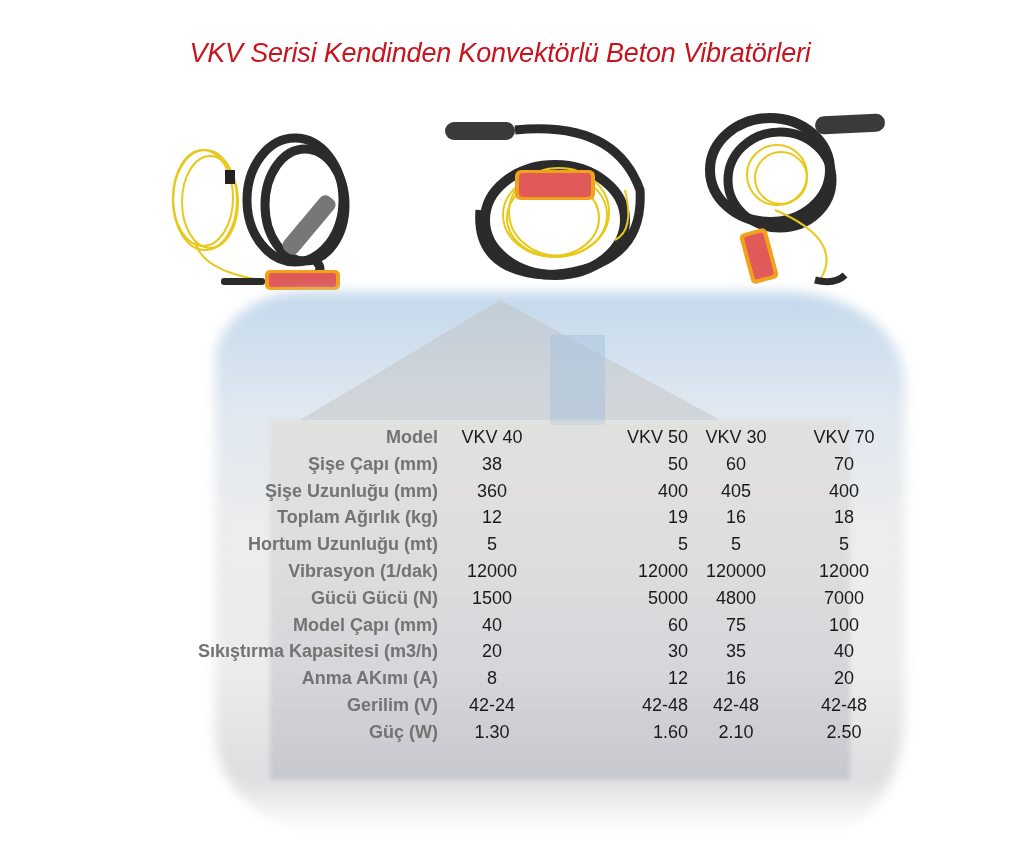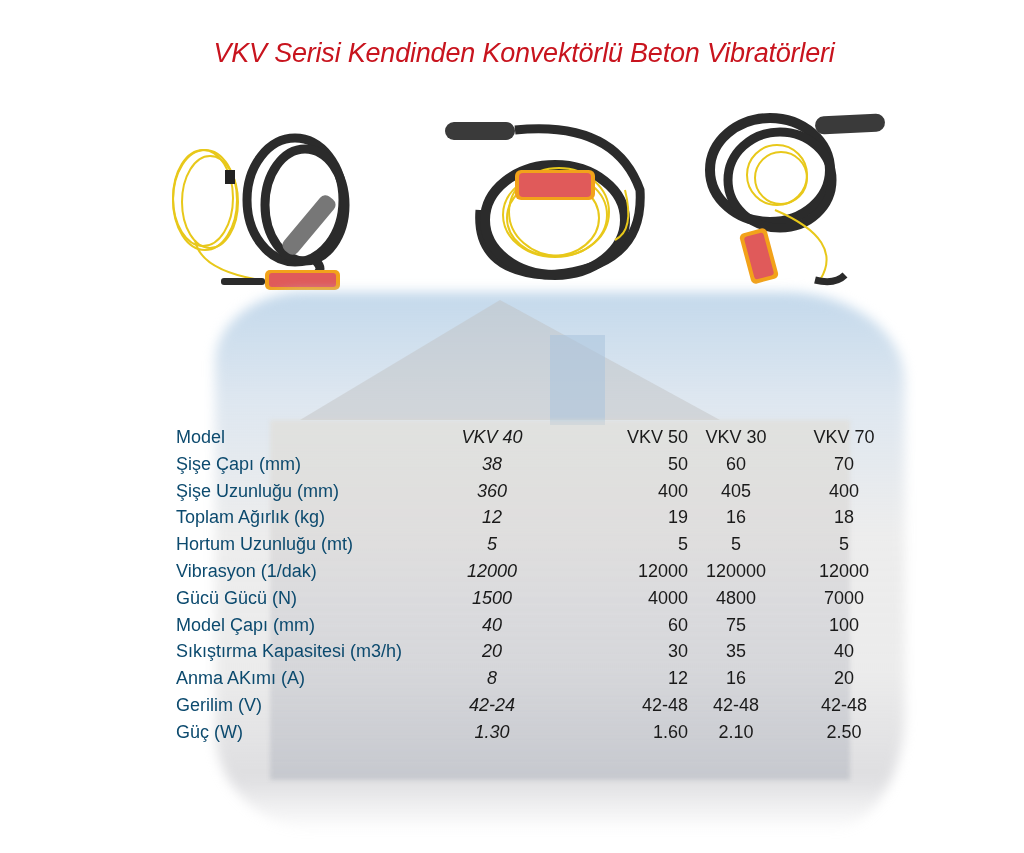--- a/index.html
+++ b/index.html
@@ -2,21 +2,21 @@
 <html><head>
 <meta charset="utf-8">
 <style>
   html, body { margin: 0; padding: 0; }
   body {
     width: 1024px; height: 853px; background: #ffffff; position: relative; overflow: hidden;
     font-family: "Liberation Sans", sans-serif;
   }
   .title {
     position: absolute; left: 0; top: 38px; width: 1000px; text-align: center;
-    font-style: italic; font-size: 27px; color: #c8141e; letter-spacing: -0.2px; padding-left: 24px;
+    font-style: italic; font-size: 27px; color: #c8141e; letter-spacing: -0.2px;
   }
   .products { position: absolute; left: 165px; top: 100px; width: 720px; height: 190px; }
   .product { position: absolute; }
 
   .bg-photo {
     position: absolute; left: 215px; top: 292px; width: 690px; height: 540px;
     background:
       linear-gradient(180deg, rgba(185,210,232,0.85) 0%, rgba(200,215,230,0.6) 20%, rgba(210,210,210,0.4) 45%, rgba(200,200,200,0.35) 70%, rgba(190,190,195,0.5) 90%, rgba(255,255,255,0) 100%);
     border-radius: 90px 120px 80px 110px / 70px 90px 120px 100px;
     filter: blur(6px);
@@ -31,23 +31,23 @@
     background: linear-gradient(180deg, rgba(225,220,210,0.55), rgba(205,205,210,0.55) 50%, rgba(170,175,185,0.45));
     filter: blur(2px);
   }
   .bldg-window {
     position: absolute; left: 550px; top: 335px; width: 55px; height: 90px;
     background: rgba(170,195,220,0.55);
   }
 
   .spec-table { position: absolute; left: 176px; top: 424px; border-collapse: collapse; }
   .spec-table td { padding: 0; height: 26.8px; font-size: 18px; line-height: 26.8px; white-space: nowrap; }
-  .spec-table td.label { color: #0c4a6e; font-weight: normal; width: 262px; }
+  .spec-table td.label { color: #737373; font-weight: bold; width: 262px; text-align: right; }
   .spec-table td.val { color: #1a1a1a; text-align: center; }
-  .spec-table td.c1 { width: 108px; font-style: italic; }
+  .spec-table td.c1 { width: 108px; }
   .spec-table td.c2 { width: 142px; text-align: right; }
   .spec-table td.c3 { width: 96px; }
   .spec-table td.c4 { width: 120px; text-align: center; }
 </style>
 </head>
 <body>
 
 <div class="title">VKV Serisi Kendinden Konvektörlü Beton Vibratörleri</div>
 
 <div class="products">
@@ -145,21 +145,21 @@
   <tr>
     <td class="label">Vibrasyon (1/dak)</td>
     <td class="val c1">12000</td>
     <td class="val c2">12000</td>
     <td class="val c3">120000</td>
     <td class="val c4">12000</td>
   </tr>
   <tr>
     <td class="label">Gücü Gücü (N)</td>
     <td class="val c1">1500</td>
-    <td class="val c2">4000</td>
+    <td class="val c2">5000</td>
     <td class="val c3">4800</td>
     <td class="val c4">7000</td>
   </tr>
   <tr>
     <td class="label">Model Çapı (mm)</td>
     <td class="val c1">40</td>
     <td class="val c2">60</td>
     <td class="val c3">75</td>
     <td class="val c4">100</td>
   </tr>

